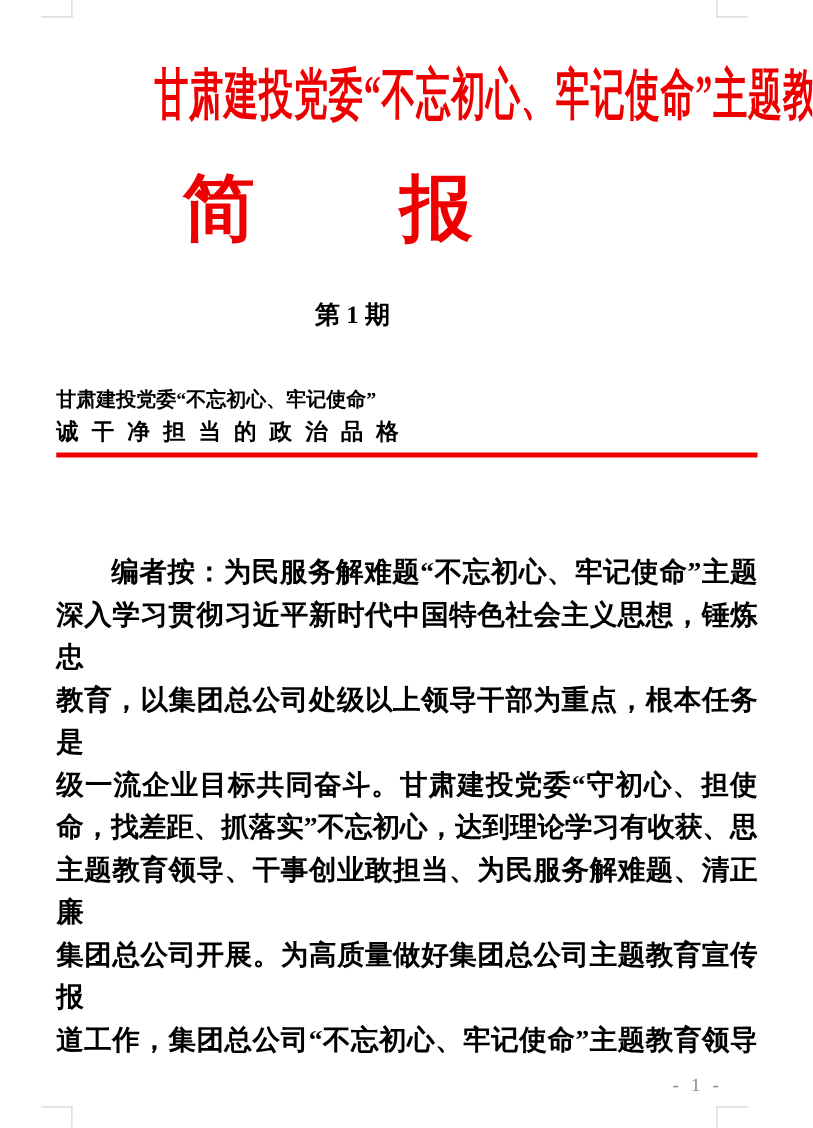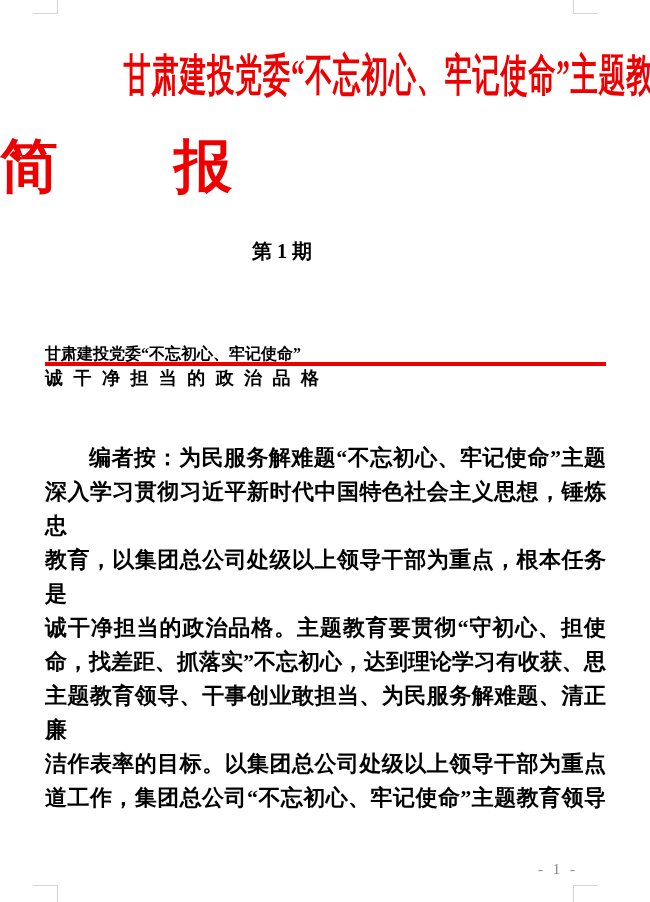--- a/index.html
+++ b/index.html
@@ -23,33 +23,33 @@
   
   .doc-title {
     position: absolute; left: 0; top: 46px; width: 650px;
     text-align: center; white-space: nowrap;
     font-size: 44px; font-weight: bold; color: var(--accent-red);
     transform: scaleX(0.62); transform-origin: 50% 50%;
     letter-spacing: 1px;
   }
   .doc-banner {
     position: absolute; left: 0; top: 128px; width: 524px;
-    white-space: nowrap;
+    text-align: center; white-space: nowrap;
     font-size: 58px; font-weight: bold; color: var(--accent-red);
   }
   .doc-issue {
     position: absolute; left: 0; top: 238px; width: 564px;
     text-align: center; font-size: 20px; font-weight: bold;
   }
 
   .masthead-row {
     position: absolute; left: 45px; top: 310px; width: 561px;
     display: flex; justify-content: space-between; align-items: flex-end;
   }
-  .office-block { font-weight: bold; margin-top: 33px; }
+  .office-block { font-weight: bold; }
   .office-line1 { font-size: 16px; line-height: 22px; white-space: nowrap; }
   .office-line2 { font-size: 18px; line-height: 26px; width: 274px; text-align: justify; text-align-last: justify; }
   .issue-date   { font-size: 18px; font-weight: bold; white-space: nowrap; padding-bottom: 2px; }
 
   .red-rule {
     position: absolute; left: 45px; top: 362px; width: 561px; height: 4px;
     background: var(--accent-red);
   }
 
   
@@ -91,23 +91,23 @@
   </div>
 
   <div class="red-rule"></div>
 
   <div class="body-block">
     <div class="body-line first">
       <span class="lead">编者按：</span><span>为民服务解难题“不忘初心、牢记使命”主题</span>
     </div>
     <div class="body-line">深入学习贯彻习近平新时代中国特色社会主义思想，锤炼忠</div>
     <div class="body-line">教育，以集团总公司处级以上领导干部为重点，根本任务是</div>
-    <div class="body-line">诚干净担当的政治品格。主题教育要贯彻“守初心、担使</div>
+    <div class="body-line">级一流企业目标共同奋斗。甘肃建投党委“守初心、担使</div>
     <div class="body-line">命，找差距、抓落实”不忘初心，达到理论学习有收获、思</div>
     <div class="body-line">主题教育领导、干事创业敢担当、为民服务解难题、清正廉</div>
-    <div class="body-line">洁作表率的目标。以集团总公司处级以上领导干部为重点</div>
+    <div class="body-line">集团总公司开展。为高质量做好集团总公司主题教育宣传报</div>
     <div class="body-line">道工作，集团总公司“不忘初心、牢记使命”主题教育领导</div>
 
   </div>
 
   <div class="page-number">- 1 -</div>
 
 </div>
 
 </body></html>

